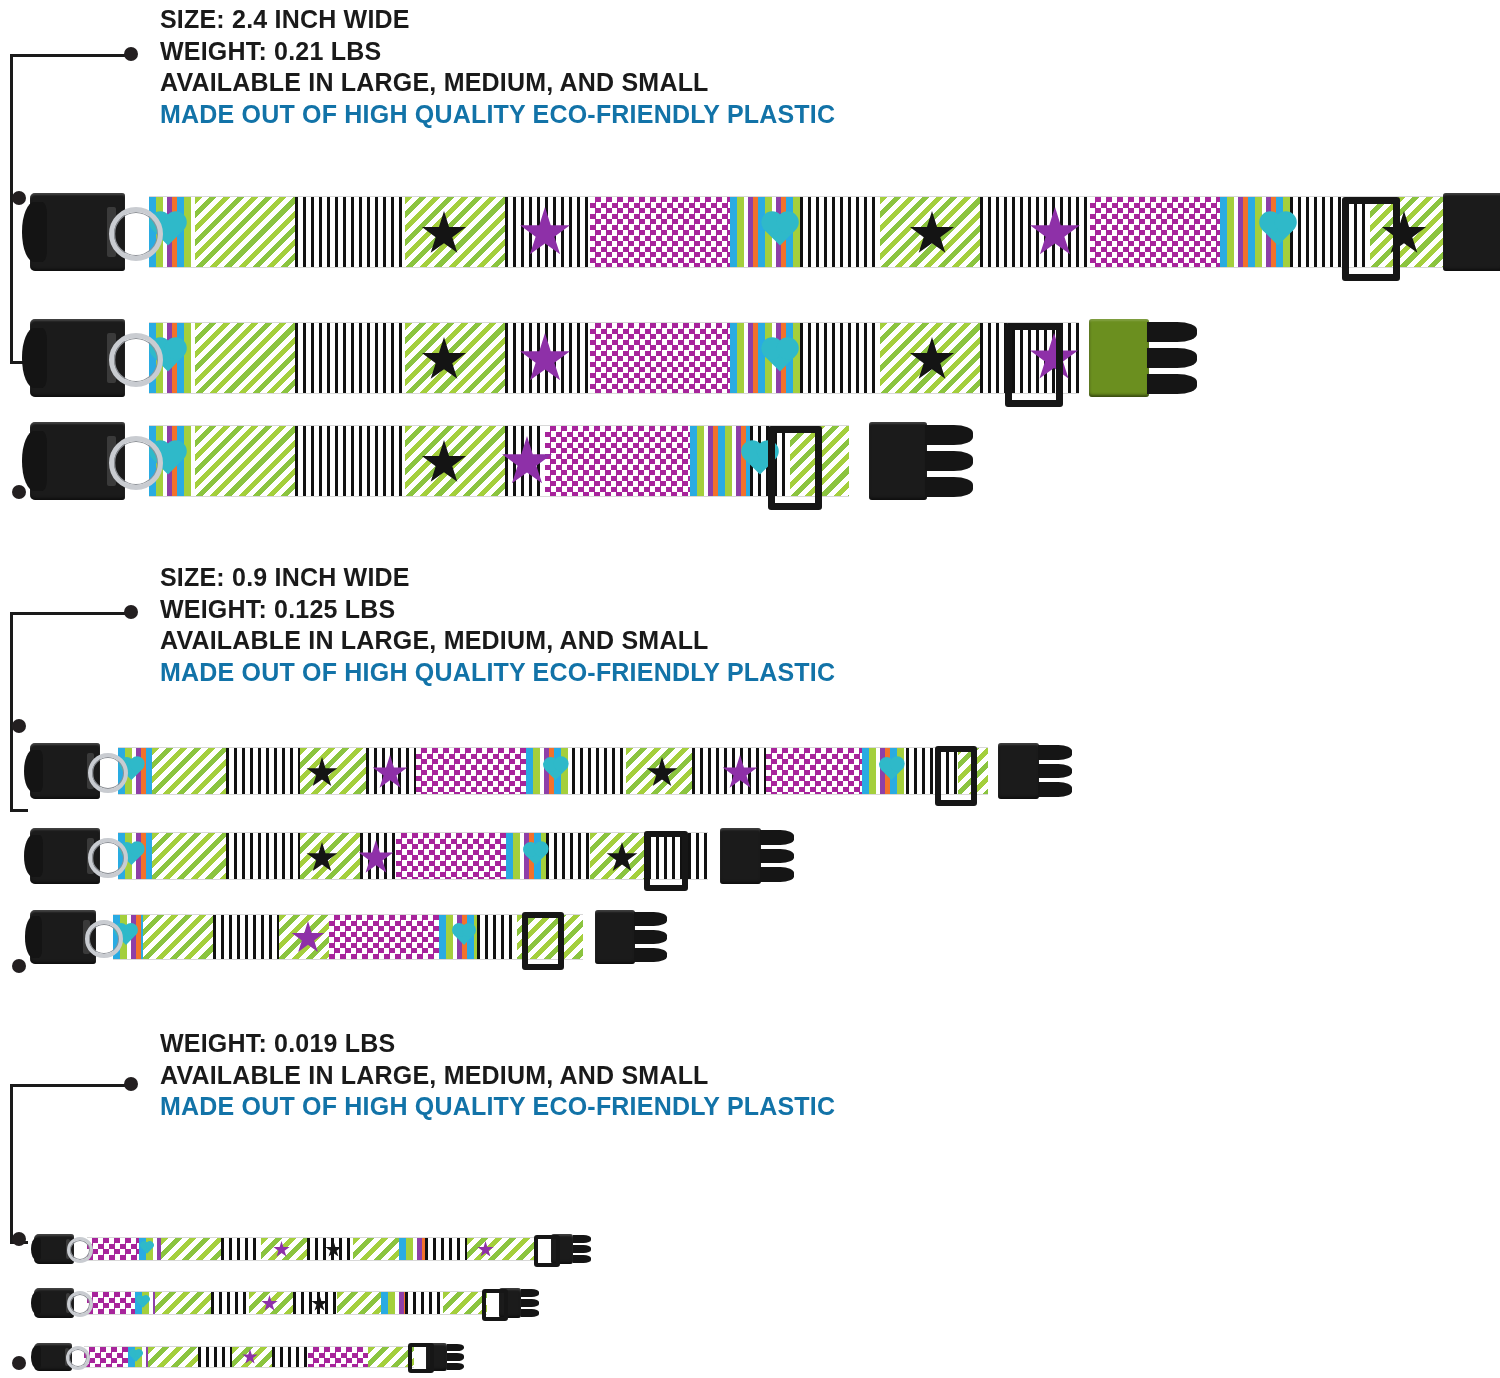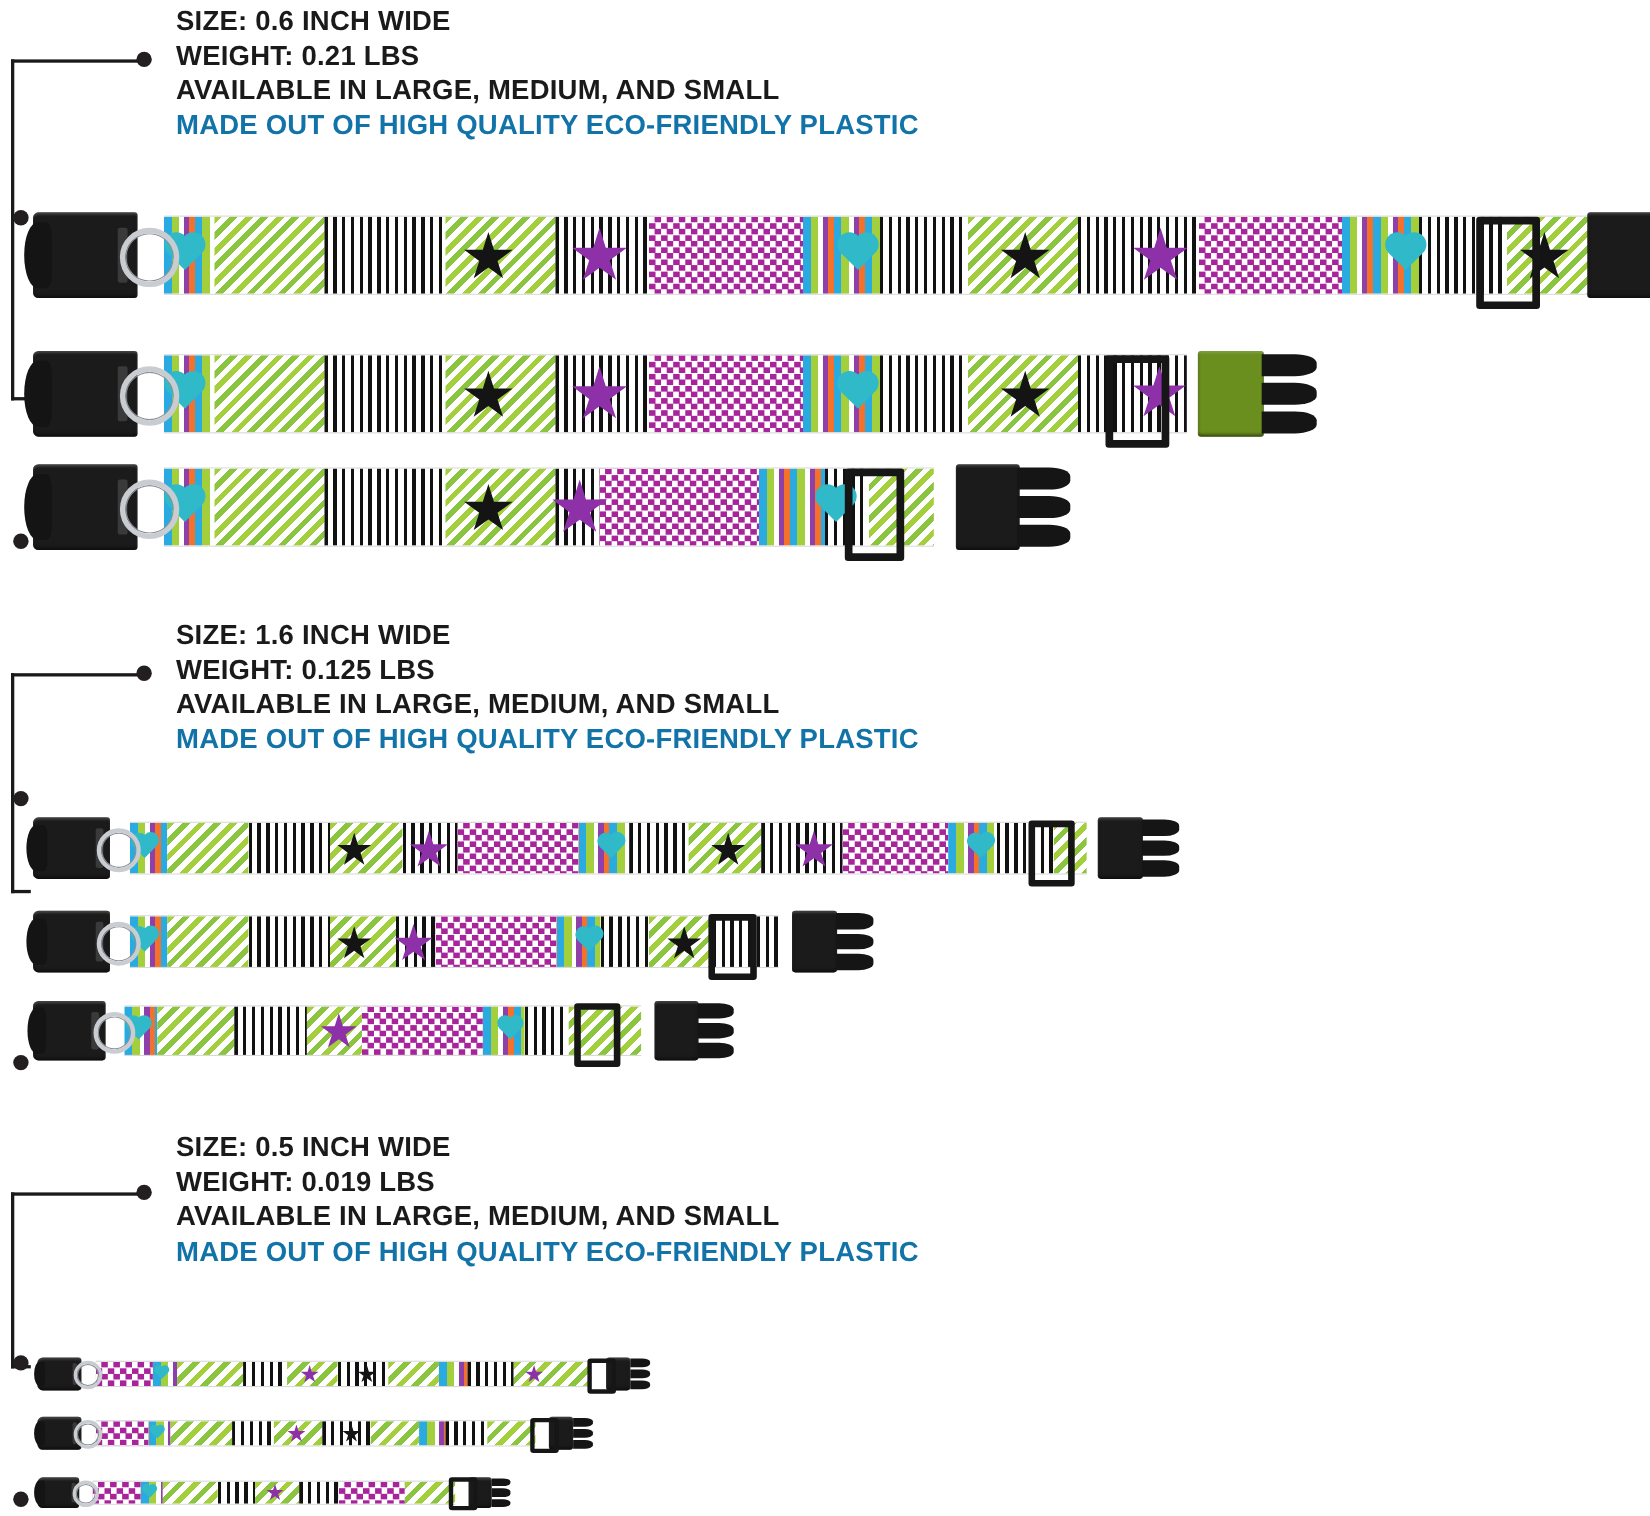--- a/index.html
+++ b/index.html
@@ -188,21 +188,21 @@
     border-radius: 0 40% 40% 0;
   }
   .buckle-right .prong.p1 { top: 4%; }
   .buckle-right .prong.p2 { top: 37%; }
   .buckle-right .prong.p3 { top: 70%; }
 </style>
 </head>
 <body>
 
 <div class="spec-block" style="top:4px;">
-  <div class="spec-line s-size">SIZE: 0.6 INCH WIDE</div>
+  <div class="spec-line s-size">SIZE: 2.4 INCH WIDE</div>
   <div class="spec-line s-weight">WEIGHT: 0.21 LBS</div>
   <div class="spec-line s-avail">AVAILABLE IN LARGE, MEDIUM, AND SMALL</div>
   <div class="spec-line s-eco eco">MADE OUT OF HIGH QUALITY ECO-FRIENDLY PLASTIC</div>
 </div>
 
 <div class="bracket" style="left:10px; top:48px; width:140px; height:450px;">
   <div class="hline" style="left:0; top:6px; width:120px; height:3px;"></div>
   <div class="vline" style="left:0; top:6px; width:3px; height:310px;"></div>
   <div class="hline" style="left:0; top:313px; width:18px; height:3px;"></div>
 </div>
@@ -295,21 +295,21 @@
   <div class="slider" style="left:738px; top:5px; width:40px; height:70px; border-width:7px;"></div>
   <div class="buckle-right" style="width:104px; height:78px; margin-left:20px;">
     <div class="body"></div>
     <div class="prong p1"></div>
     <div class="prong p2"></div>
     <div class="prong p3"></div>
   </div>
 </div>
 
 <div class="spec-block" style="top:562px;">
-  <div class="spec-line s-size">SIZE: 1.6 INCH WIDE</div>
+  <div class="spec-line s-size">SIZE: 0.9 INCH WIDE</div>
   <div class="spec-line s-weight">WEIGHT: 0.125 LBS</div>
   <div class="spec-line s-avail">AVAILABLE IN LARGE, MEDIUM, AND SMALL</div>
   <div class="spec-line s-eco eco">MADE OUT OF HIGH QUALITY ECO-FRIENDLY PLASTIC</div>
 </div>
 
 <div class="bracket" style="left:10px; top:606px; width:140px; height:370px;">
   <div class="hline" style="left:0; top:6px; width:120px; height:3px;"></div>
   <div class="vline" style="left:0; top:6px; width:3px; height:200px;"></div>
   <div class="hline" style="left:0; top:203px; width:18px; height:3px;"></div>
 </div>
@@ -400,21 +400,20 @@
   <div class="slider" style="left:492px; top:4px; width:30px; height:46px; border-width:6px;"></div>
   <div class="buckle-right" style="width:72px; height:54px; margin-left:12px;">
     <div class="body"></div>
     <div class="prong p1"></div>
     <div class="prong p2"></div>
     <div class="prong p3"></div>
   </div>
 </div>
 
 <div class="spec-block" style="top:1028px;">
-  <div class="spec-line s-size">SIZE: 0.5 INCH WIDE</div>
   <div class="spec-line s-weight">WEIGHT: 0.019 LBS</div>
   <div class="spec-line s-avail">AVAILABLE IN LARGE, MEDIUM, AND SMALL</div>
   <div class="spec-line s-eco eco">MADE OUT OF HIGH QUALITY ECO-FRIENDLY PLASTIC</div>
 </div>
 
 <div class="bracket" style="left:10px; top:1078px; width:140px; height:300px;">
   <div class="hline" style="left:0; top:6px; width:120px; height:3px;"></div>
   <div class="vline" style="left:0; top:6px; width:3px; height:160px;"></div>
   <div class="hline" style="left:0; top:163px; width:18px; height:3px;"></div>
 </div>

